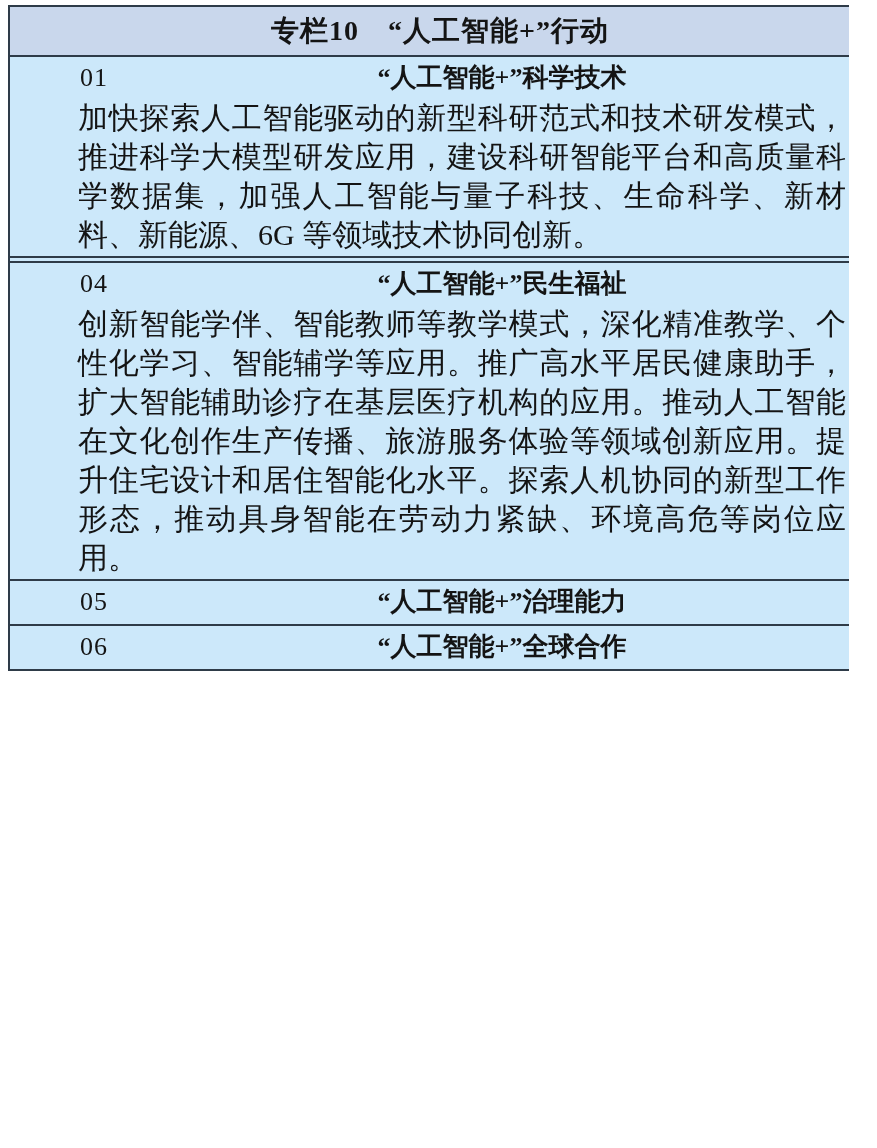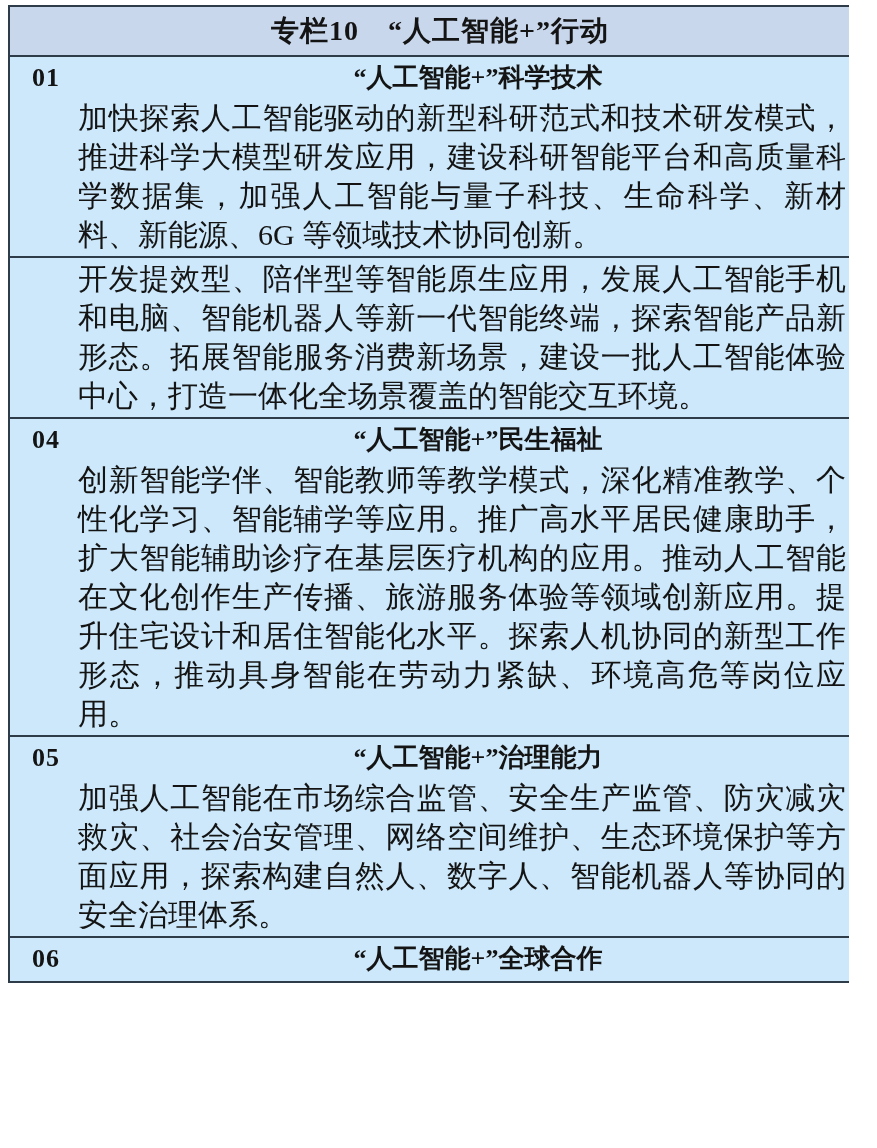--- a/index.html
+++ b/index.html
@@ -46,23 +46,24 @@
   .section-heading {
     display: flex;
     align-items: baseline;
     line-height: 40px;
     font-size: 26px;
     font-weight: bold;
     padding-left: 22px;
   }
   .section-number {
     width: 54px;
-    font-weight: bold;
+    font-weight: normal;
     letter-spacing: 1px;
     flex: 0 0 auto;
+    margin-left: 48px;
   }
   .section-heading-text {
     flex: 1 1 auto;
     text-align: center;
   }
   .section-body {
     font-size: 30px;
     line-height: 39px;
     padding-left: 68px;
     padding-right: 24px;
@@ -81,37 +82,35 @@
     <div class="section">
       <div class="section-heading">
         <span class="section-number">01</span>
         <span class="section-heading-text">“人工智能+”科学技术</span>
       </div>
       <div class="section-body">加快探索人工智能驱动的新型科研范式和技术研发模式，推进科学大模型研发应用，建设科研智能平台和高质量科学数据集，加强人工智能与量子科技、生命科学、新材料、新能源、6G 等领域技术协同创新。</div>
     </div>
 
 
     <div class="section">
-      <div class="section-body">开发提效型、陪伴型等智能原生应用，发展人工智能手机和电脑、智能机器人等新一代智能终端，探索智能产品新形态。拓展智能服务消费新场景，建设一批人工智能体验中心，打造一体化全场景覆盖的智能交互环境。</div>
     </div>
 
     <div class="section">
       <div class="section-heading">
         <span class="section-number">04</span>
         <span class="section-heading-text">“人工智能+”民生福祉</span>
       </div>
       <div class="section-body">创新智能学伴、智能教师等教学模式，深化精准教学、个性化学习、智能辅学等应用。推广高水平居民健康助手，扩大智能辅助诊疗在基层医疗机构的应用。推动人工智能在文化创作生产传播、旅游服务体验等领域创新应用。提升住宅设计和居住智能化水平。探索人机协同的新型工作形态，推动具身智能在劳动力紧缺、环境高危等岗位应用。</div>
     </div>
 
     <div class="section">
       <div class="section-heading">
         <span class="section-number">05</span>
         <span class="section-heading-text">“人工智能+”治理能力</span>
       </div>
-      <div class="section-body">加强人工智能在市场综合监管、安全生产监管、防灾减灾救灾、社会治安管理、网络空间维护、生态环境保护等方面应用，探索构建自然人、数字人、智能机器人等协同的安全治理体系。</div>
     </div>
 
     <div class="section">
       <div class="section-heading">
         <span class="section-number">06</span>
         <span class="section-heading-text">“人工智能+”全球合作</span>
       </div>
 
     </div>
 

